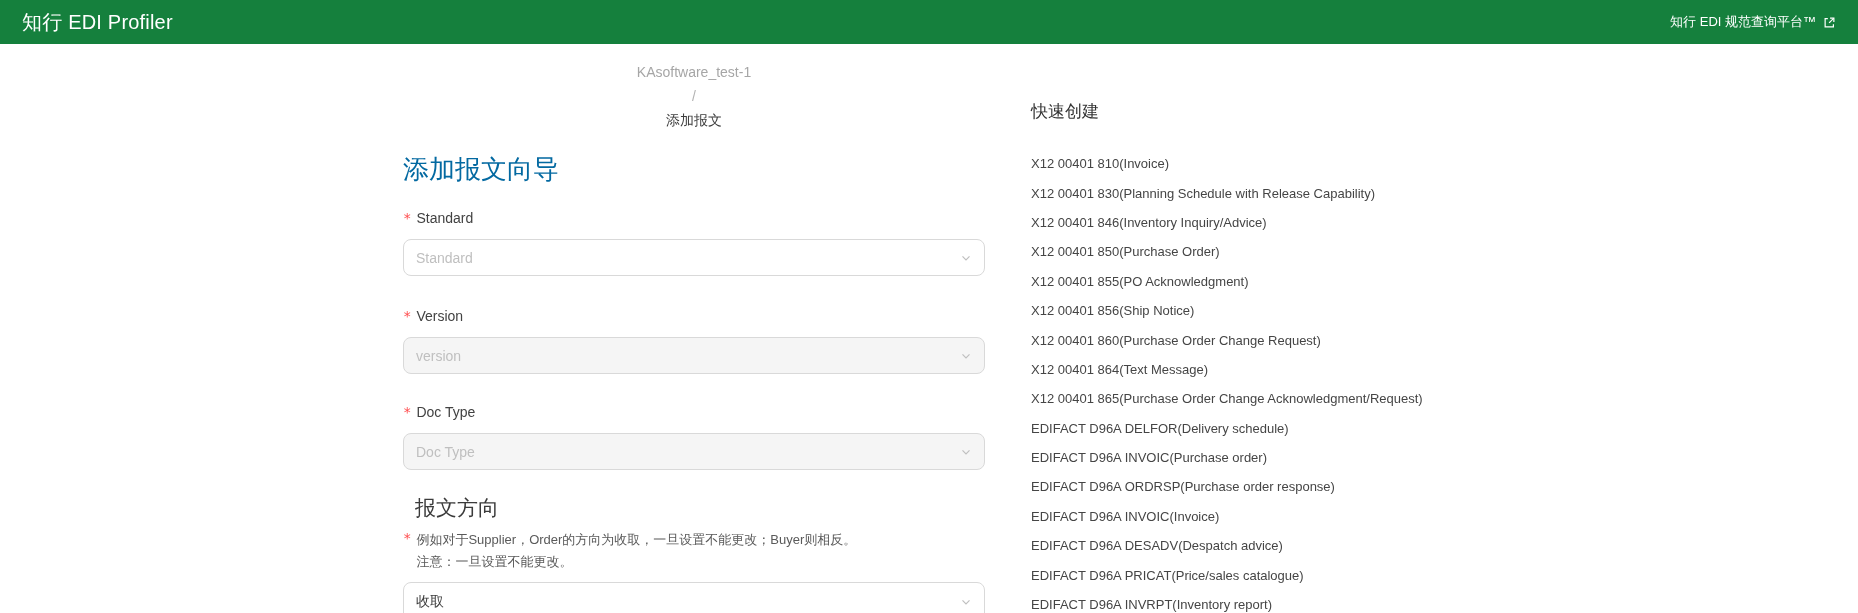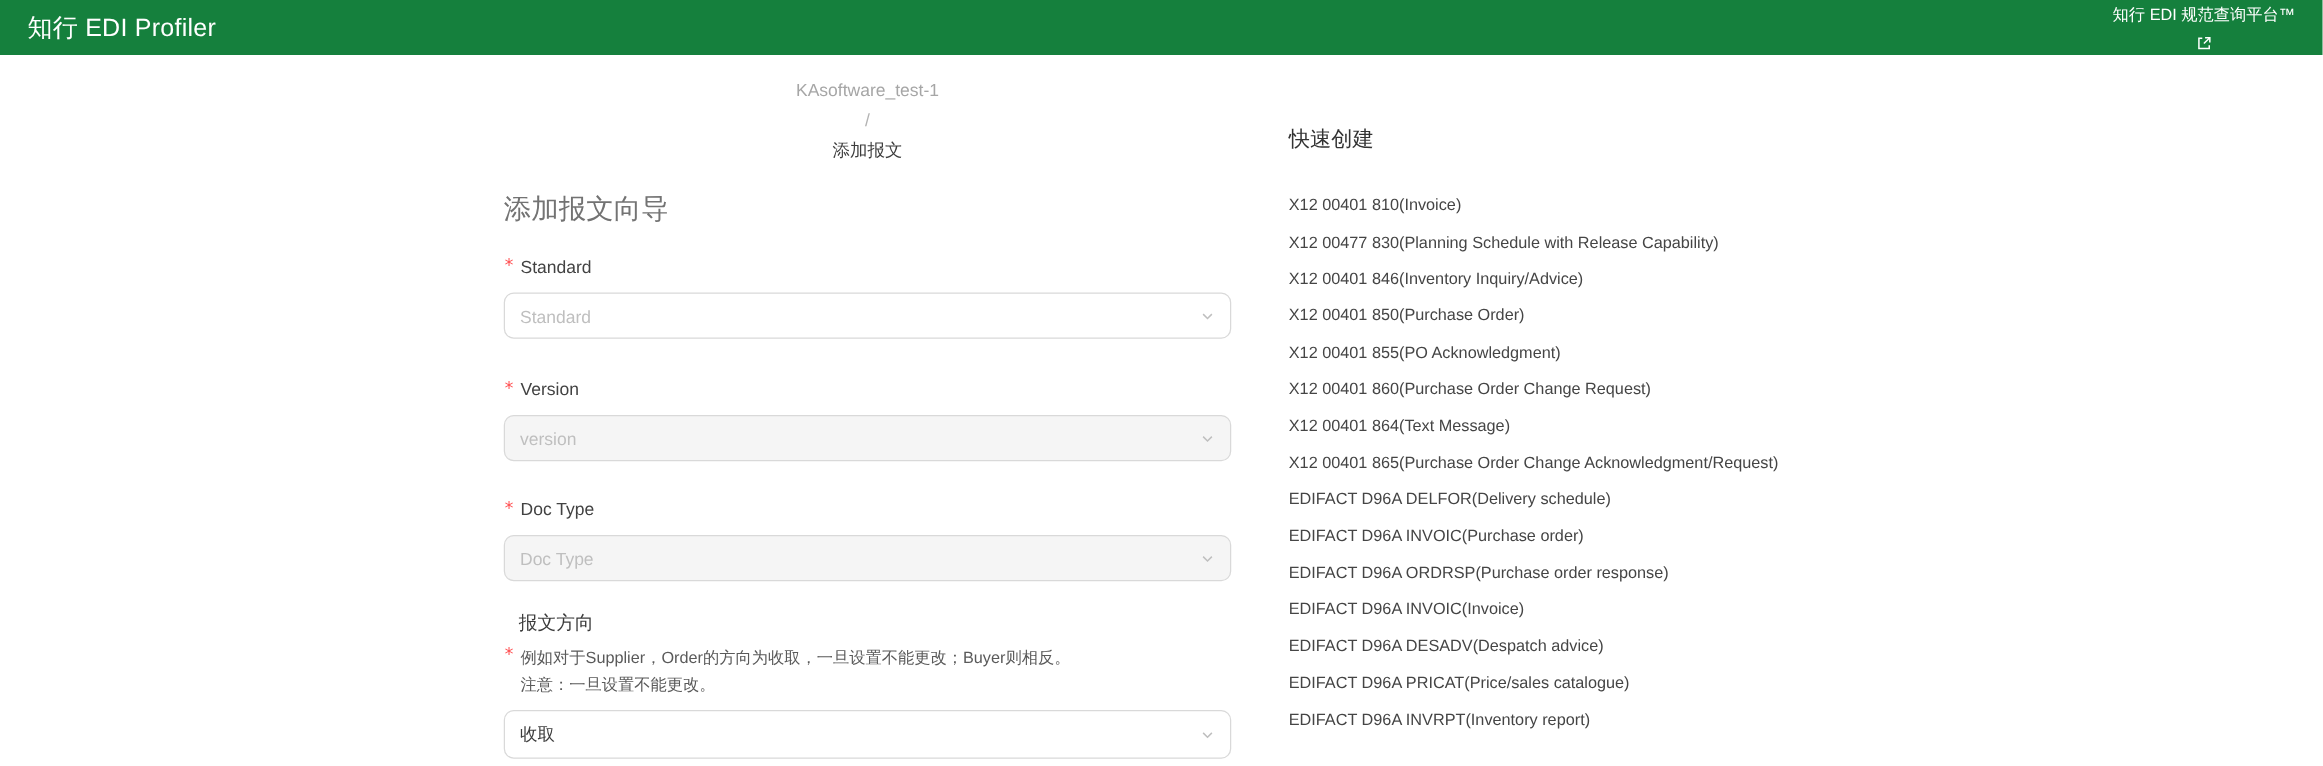--- a/index.html
+++ b/index.html
@@ -4,50 +4,50 @@
 <style>
   * { margin:0; padding:0; box-sizing:border-box; }
   html,body { width:1858px; height:613px; overflow:hidden; background:#fff;
     font-family:"Liberation Sans","DejaVu Sans",sans-serif; }
 
   
   .navbar { position:absolute; left:0; top:0; width:1858px; height:44px;
     background:#15803d; display:flex; align-items:center; justify-content:space-between;
     padding:0 22px; }
   .brand { color:#fff; font-size:20px; letter-spacing:.2px; cursor:pointer; }
-  .nav-right { display:flex; align-items:center; gap:7px; color:#fff; font-size:13px; cursor:pointer;flex-direction:column; }
+  .nav-right { display:flex; align-items:center; gap:7px; color:#fff; font-size:13px; cursor:pointer; }
   .nav-right svg { display:block; }
 
   
   .form-col { position:absolute; left:403px; top:64px; width:582px; }
   .quick-col { position:absolute; left:1031px; top:100px; width:620px; }
 
   
   .breadcrumb { font-size:14px; display:flex; gap:8px; align-items:center;flex-direction:column; }
   .bc-parent { color:#a6a6a6; cursor:pointer; }
   .bc-sep { color:#b3b3b3; }
   .bc-current { color:#3d3d3d; }
 
   
-  .page-title { margin-top:22px; font-size:22px; font-weight:400; color:#737373; }
+  .page-title { margin-top:22px; font-size:26px; font-weight:400; color:#0369a1; }
   .f-label { font-size:14px; color:#424242; display:flex; align-items:center; gap:5px; }
   .req { color:#ff4d4f; font-size:14px; font-family:"DejaVu Sans Mono",monospace; }
   .lbl-standard { margin-top:23px; }
   .lbl-version  { margin-top:32px; }
   .lbl-doctype  { margin-top:30px; }
   .select { margin-top:13px; width:582px; height:37px; border:1px solid #d9d9d9;
     border-radius:8px; background:#fff; display:flex; align-items:center;
     padding:0 12px; font-size:14px; cursor:pointer; }
   .select.disabled { background:#f5f5f5; cursor:not-allowed; }
   .select .val-placeholder { color:#bfbfbf; flex:1; }
   .select .val { color:#3d3d3d; flex:1; }
   .select svg { display:block; flex:none; }
 
   .dir-block { margin-top:24px; }
-  .dir-label { font-size:15px; color:#3b3b3b; margin-left:12px; }
+  .dir-label { font-size:21px; color:#3b3b3b; margin-left:12px; }
   .dir-help { margin-top:7px; display:flex; gap:5px; font-size:13px; color:#5a5a5a; }
   .dir-help .req { margin-top:1px; }
   .help-lines { line-height:22px; }
   .dir-select { margin-top:9px; height:39px; }
 
   .btn-row { margin-top:26px; display:flex; gap:14px; }
   .btn { height:32px; padding:0 15px; border:none; border-radius:6px;
     background:#f1f1f1; color:#bdbdbd; font-size:14px; cursor:not-allowed;
     font-family:inherit; }
 
@@ -145,24 +145,25 @@
   <div class="btn-row">
     <button class="btn" aria-disabled="true">保存</button>
     <button class="btn" aria-disabled="true">保存并编辑</button>
   </div>
 </div>
 
 <div class="quick-col">
   <div class="qc-title">快速创建</div>
   <div class="qc-list">
       <div class="qc-item">X12 00401 810(Invoice)</div>
-      <div class="qc-item">X12 00477 830(Planning Schedule with Release Capability)</div>
+      <div class="qc-item">X12 00401 830(Planning Schedule with Release Capability)</div>
       <div class="qc-item">X12 00401 846(Inventory Inquiry/Advice)</div>
       <div class="qc-item">X12 00401 850(Purchase Order)</div>
       <div class="qc-item">X12 00401 855(PO Acknowledgment)</div>
+      <div class="qc-item">X12 00401 856(Ship Notice)</div>
       <div class="qc-item">X12 00401 860(Purchase Order Change Request)</div>
       <div class="qc-item">X12 00401 864(Text Message)</div>
       <div class="qc-item">X12 00401 865(Purchase Order Change Acknowledgment/Request)</div>
       <div class="qc-item">EDIFACT D96A DELFOR(Delivery schedule)</div>
       <div class="qc-item">EDIFACT D96A INVOIC(Purchase order)</div>
       <div class="qc-item">EDIFACT D96A ORDRSP(Purchase order response)</div>
       <div class="qc-item">EDIFACT D96A INVOIC(Invoice)</div>
       <div class="qc-item">EDIFACT D96A DESADV(Despatch advice)</div>
       <div class="qc-item">EDIFACT D96A PRICAT(Price/sales catalogue)</div>
       <div class="qc-item">EDIFACT D96A INVRPT(Inventory report)</div>

